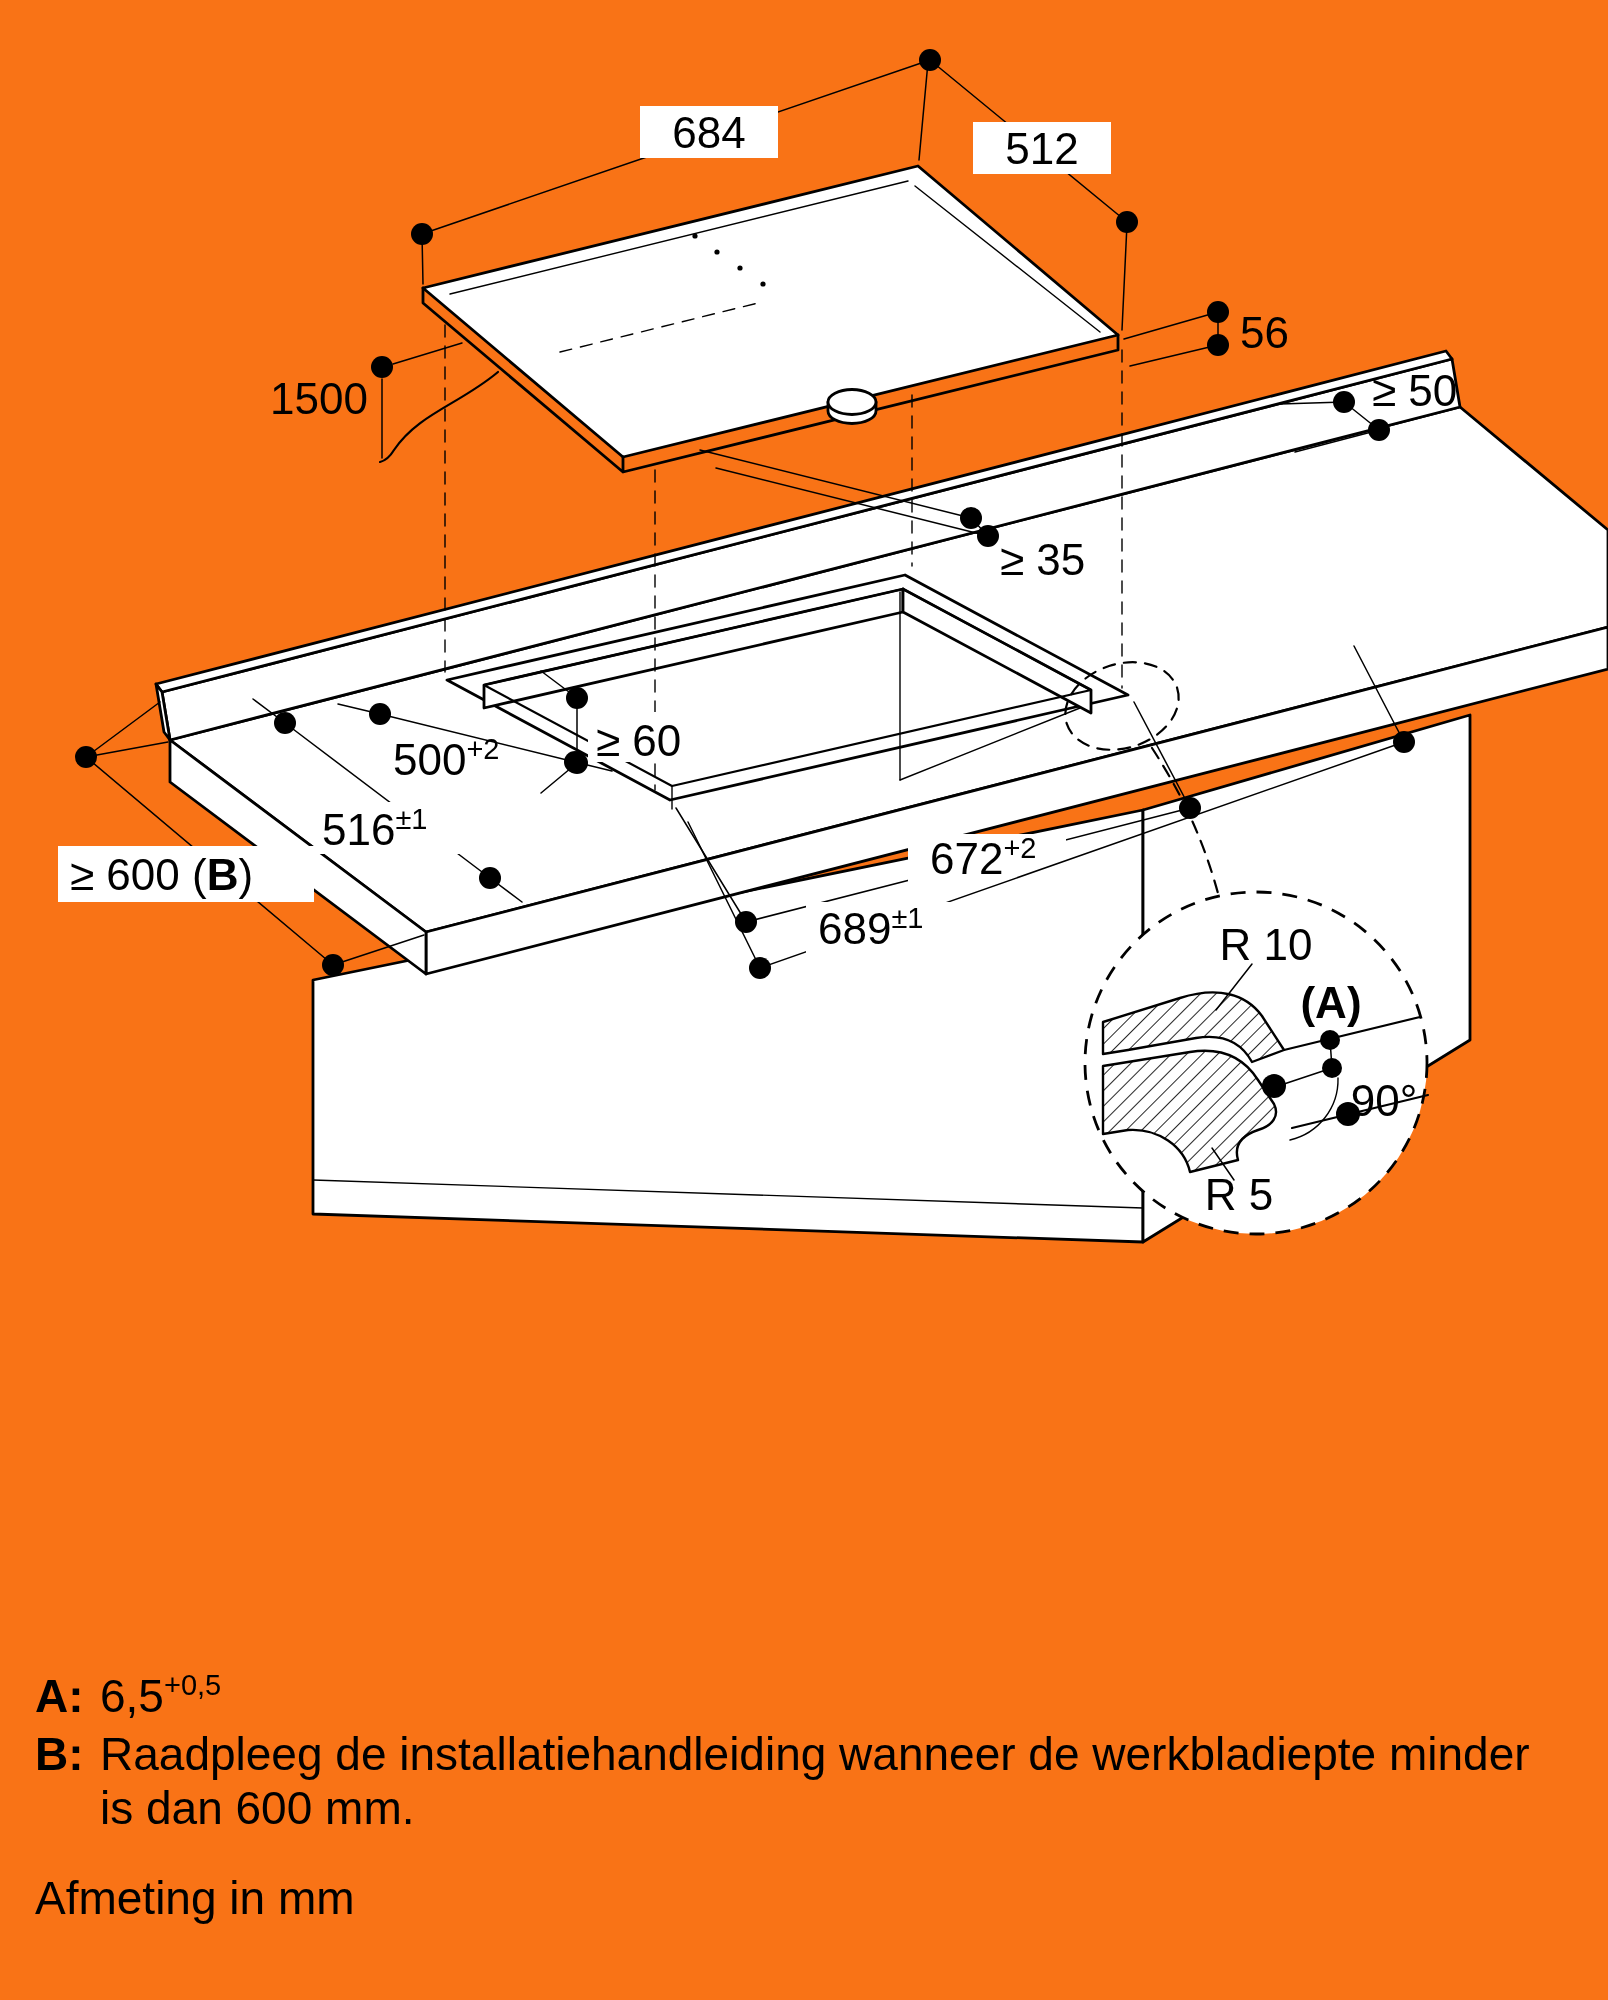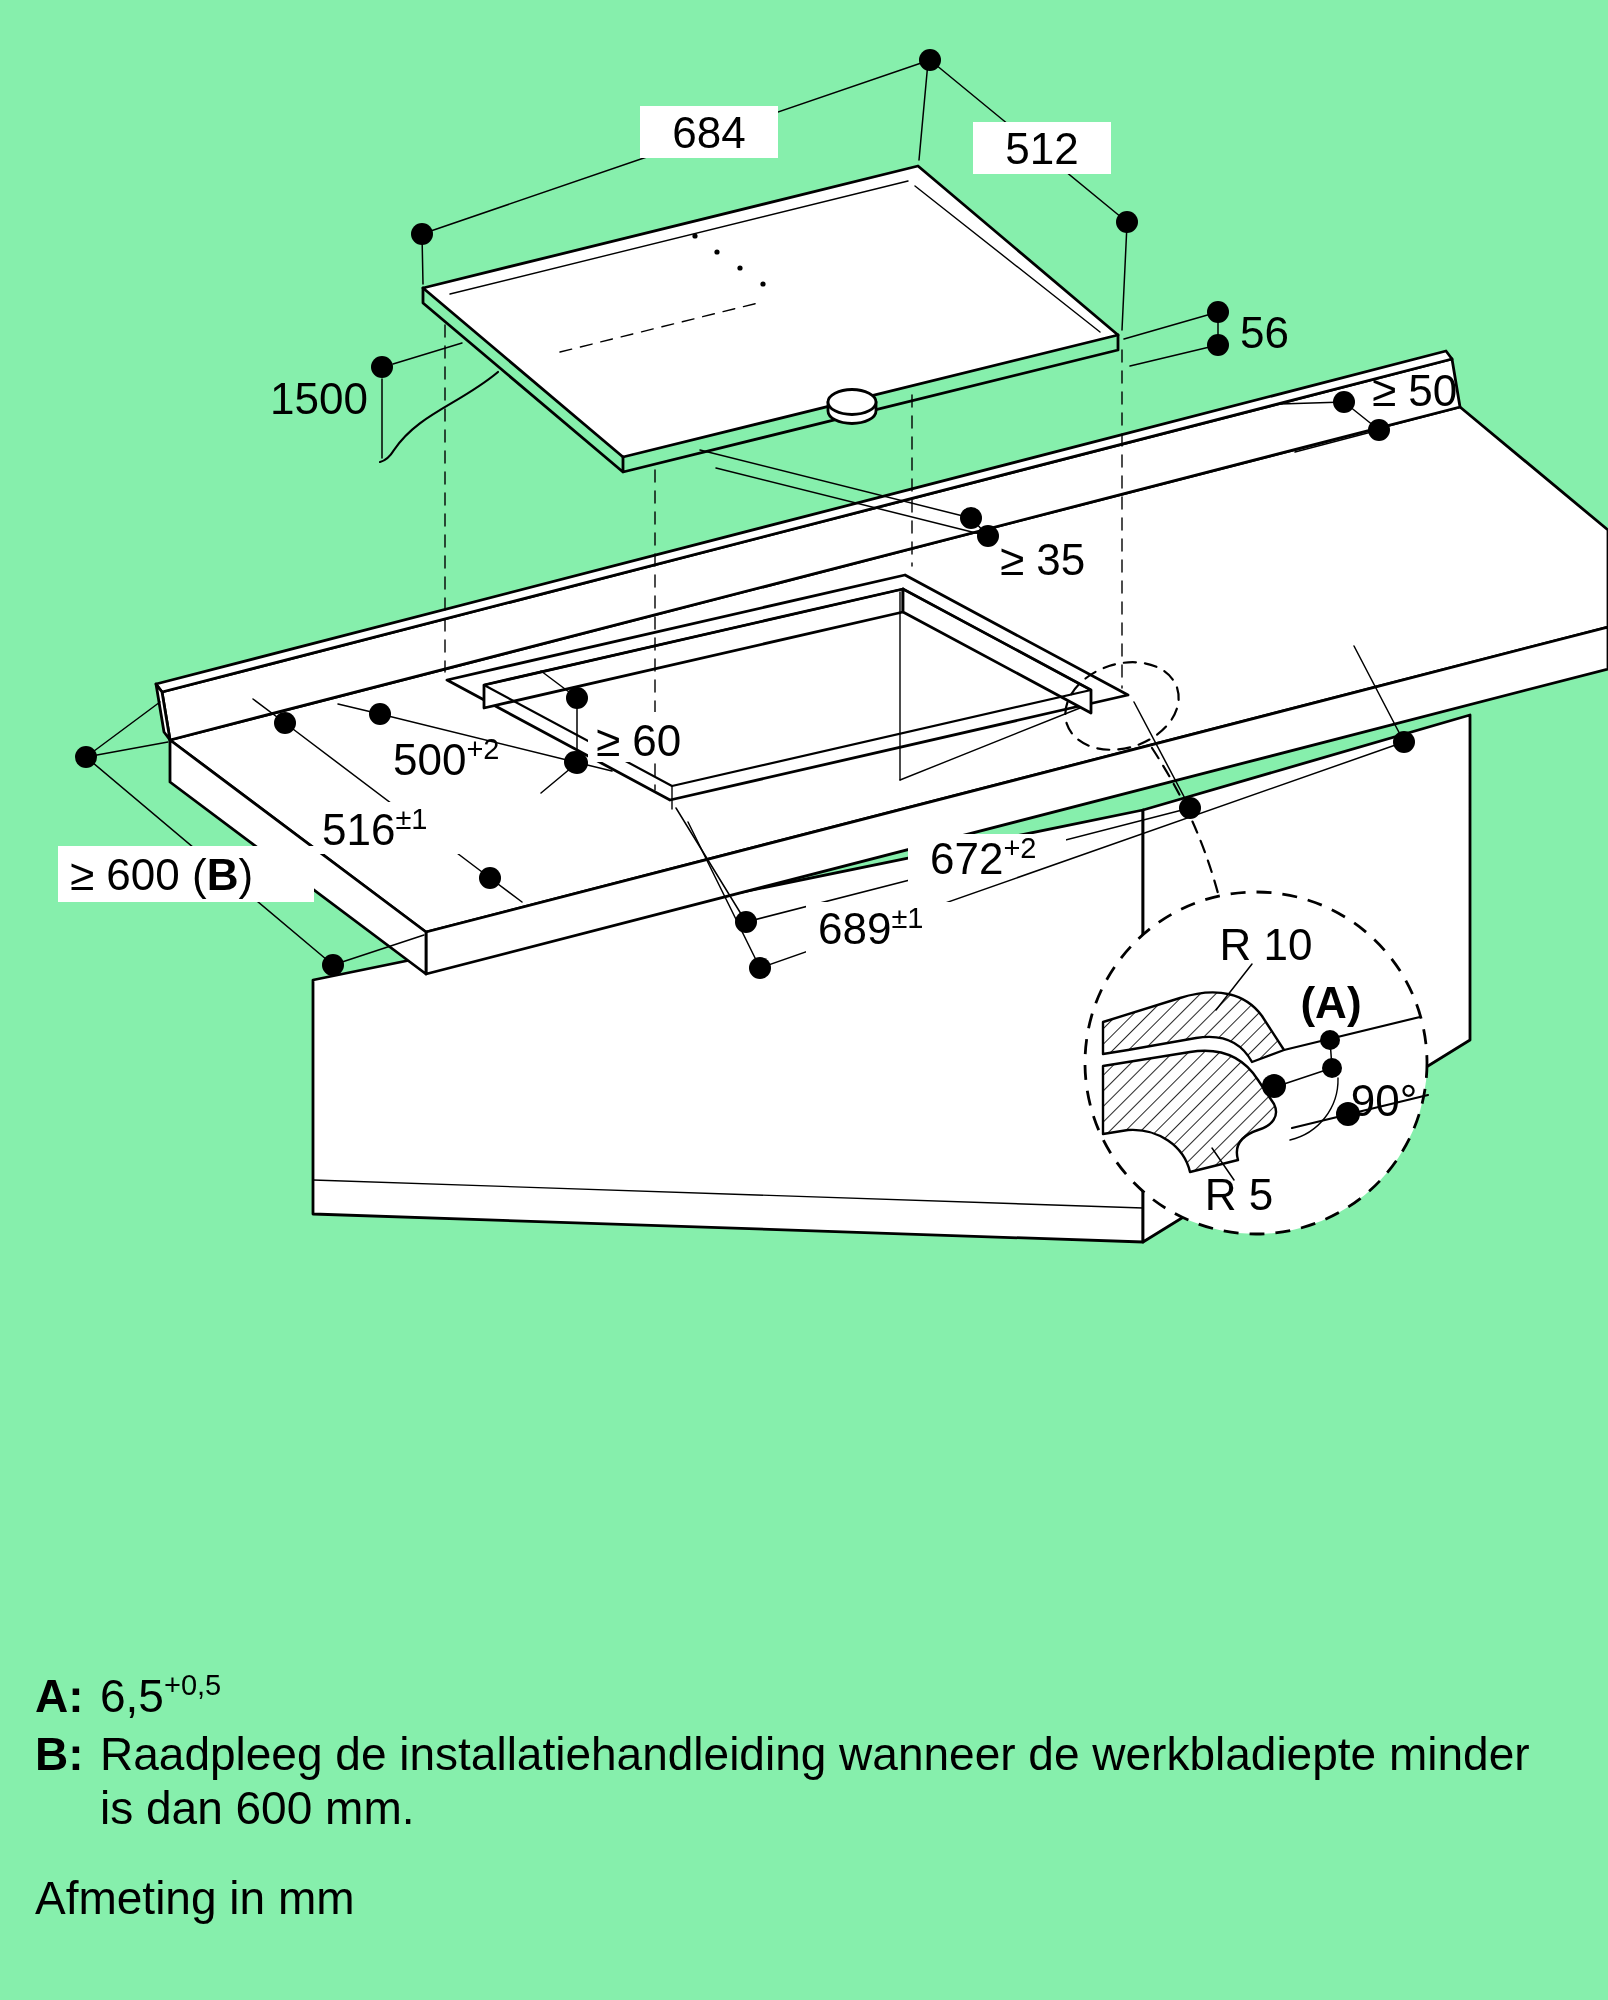--- a/index.html
+++ b/index.html
@@ -1,16 +1,16 @@
 <!DOCTYPE html>
 <html><head>
 <meta charset="utf-8">
 <style>
   html,body{margin:0;padding:0;background:#fff;}
-  .stage{position:relative;width:1608px;height:2000px;background:#86efac;overflow:hidden;
+  .stage{position:relative;width:1608px;height:2000px;background:#f97316;overflow:hidden;
          font-family:"Liberation Sans", sans-serif;}
   svg{display:block;}
   svg text{font-family:"Liberation Sans", sans-serif;fill:#000;}
   .dim{font-size:44px;}
   .sup{font-size:29px;}
   .note{font-size:46px;}
   .b{font-weight:bold;}
   .ol{fill:none;stroke:#000;stroke-width:2.8;stroke-linejoin:round;stroke-linecap:round;}
   .olw{fill:#fff;stroke:#000;stroke-width:2.8;stroke-linejoin:round;stroke-linecap:round;}
   .thin{fill:none;stroke:#000;stroke-width:1.4;stroke-linejoin:round;stroke-linecap:round;}

